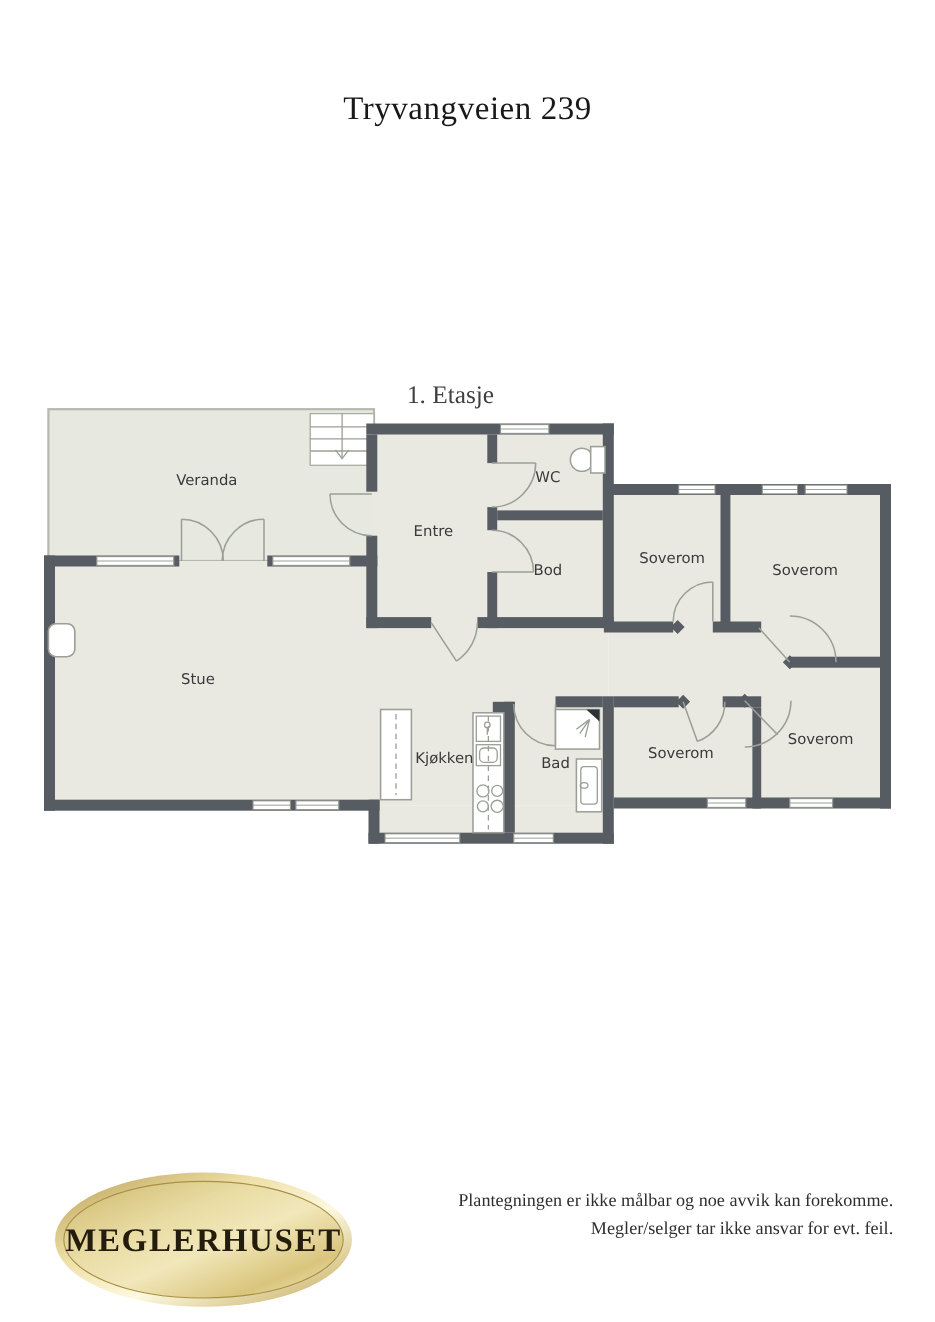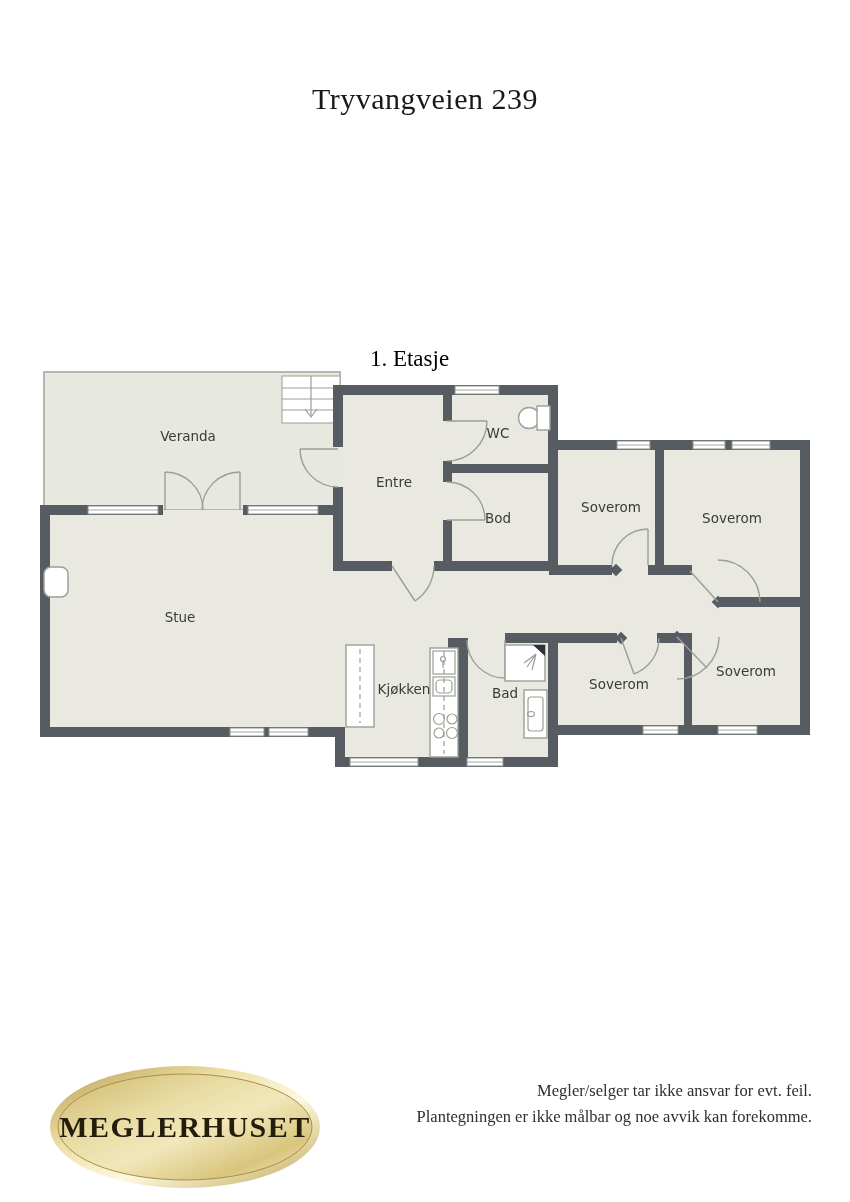--- a/index.html
+++ b/index.html
@@ -1,21 +1,21 @@
 <!DOCTYPE html>
 <html><head>
 <meta charset="utf-8">
 <style>
   html,body{margin:0;padding:0;background:#ffffff;}
   .page{position:relative;width:850px;height:1202px;background:#ffffff;overflow:hidden;
         font-family:"Liberation Serif", serif;}
   .title{position:absolute;top:38px;left:0;width:850px;text-align:center;
          font-size:30px;color:#181818;letter-spacing:0.5px;margin-top:44px;}
   .floor-label{position:absolute;top:346px;left:0;width:819px;text-align:center;
-         font-size:23px;color:#000000;}
+         font-size:23px;color:#404040;}
   .plan-svg{position:absolute;left:0;top:0;}
   .wall{fill:#575c63;}
   .floor{fill:#e9e9e2;}
   .win{fill:#ffffff;stroke:#8e938c;stroke-width:1;}
   .winline{stroke:#8e938c;stroke-width:0.8;}
   .door{stroke:#9aa096;stroke-width:1.4;fill:none;}
   .fix{fill:#ffffff;stroke:#9aa096;stroke-width:1.4;}
   .fixthin{fill:none;stroke:#9aa096;stroke-width:1.2;}
   .roomlabel{font-family:"DejaVu Sans", sans-serif;font-size:13.5px;fill:#3a3a3a;text-anchor:middle;}
   .logo-wrap{position:absolute;left:48px;top:1064px;}
@@ -265,17 +265,17 @@
           <stop offset="1" stop-color="#f3ecca"></stop>
         </linearGradient>
       </defs>
       <ellipse cx="137" cy="63" rx="135" ry="61" fill="url(#goldRim)"></ellipse>
       <ellipse cx="137" cy="63" rx="127" ry="53" fill="url(#goldFace)" stroke="#a89044" stroke-width="1"></ellipse>
       <text class="logo-text" x="137" y="73">MEGLERHUSET</text>
     </svg>
   </div>
 
   <div class="disclaimer">
+    <div>Plantegningen er ikke målbar og noe avvik kan forekomme.</div>
     <div>Megler/selger tar ikke ansvar for evt. feil.</div>
-    <div>Plantegningen er ikke målbar og noe avvik kan forekomme.</div>
   </div>
 
 </div>
 
 </body></html>

